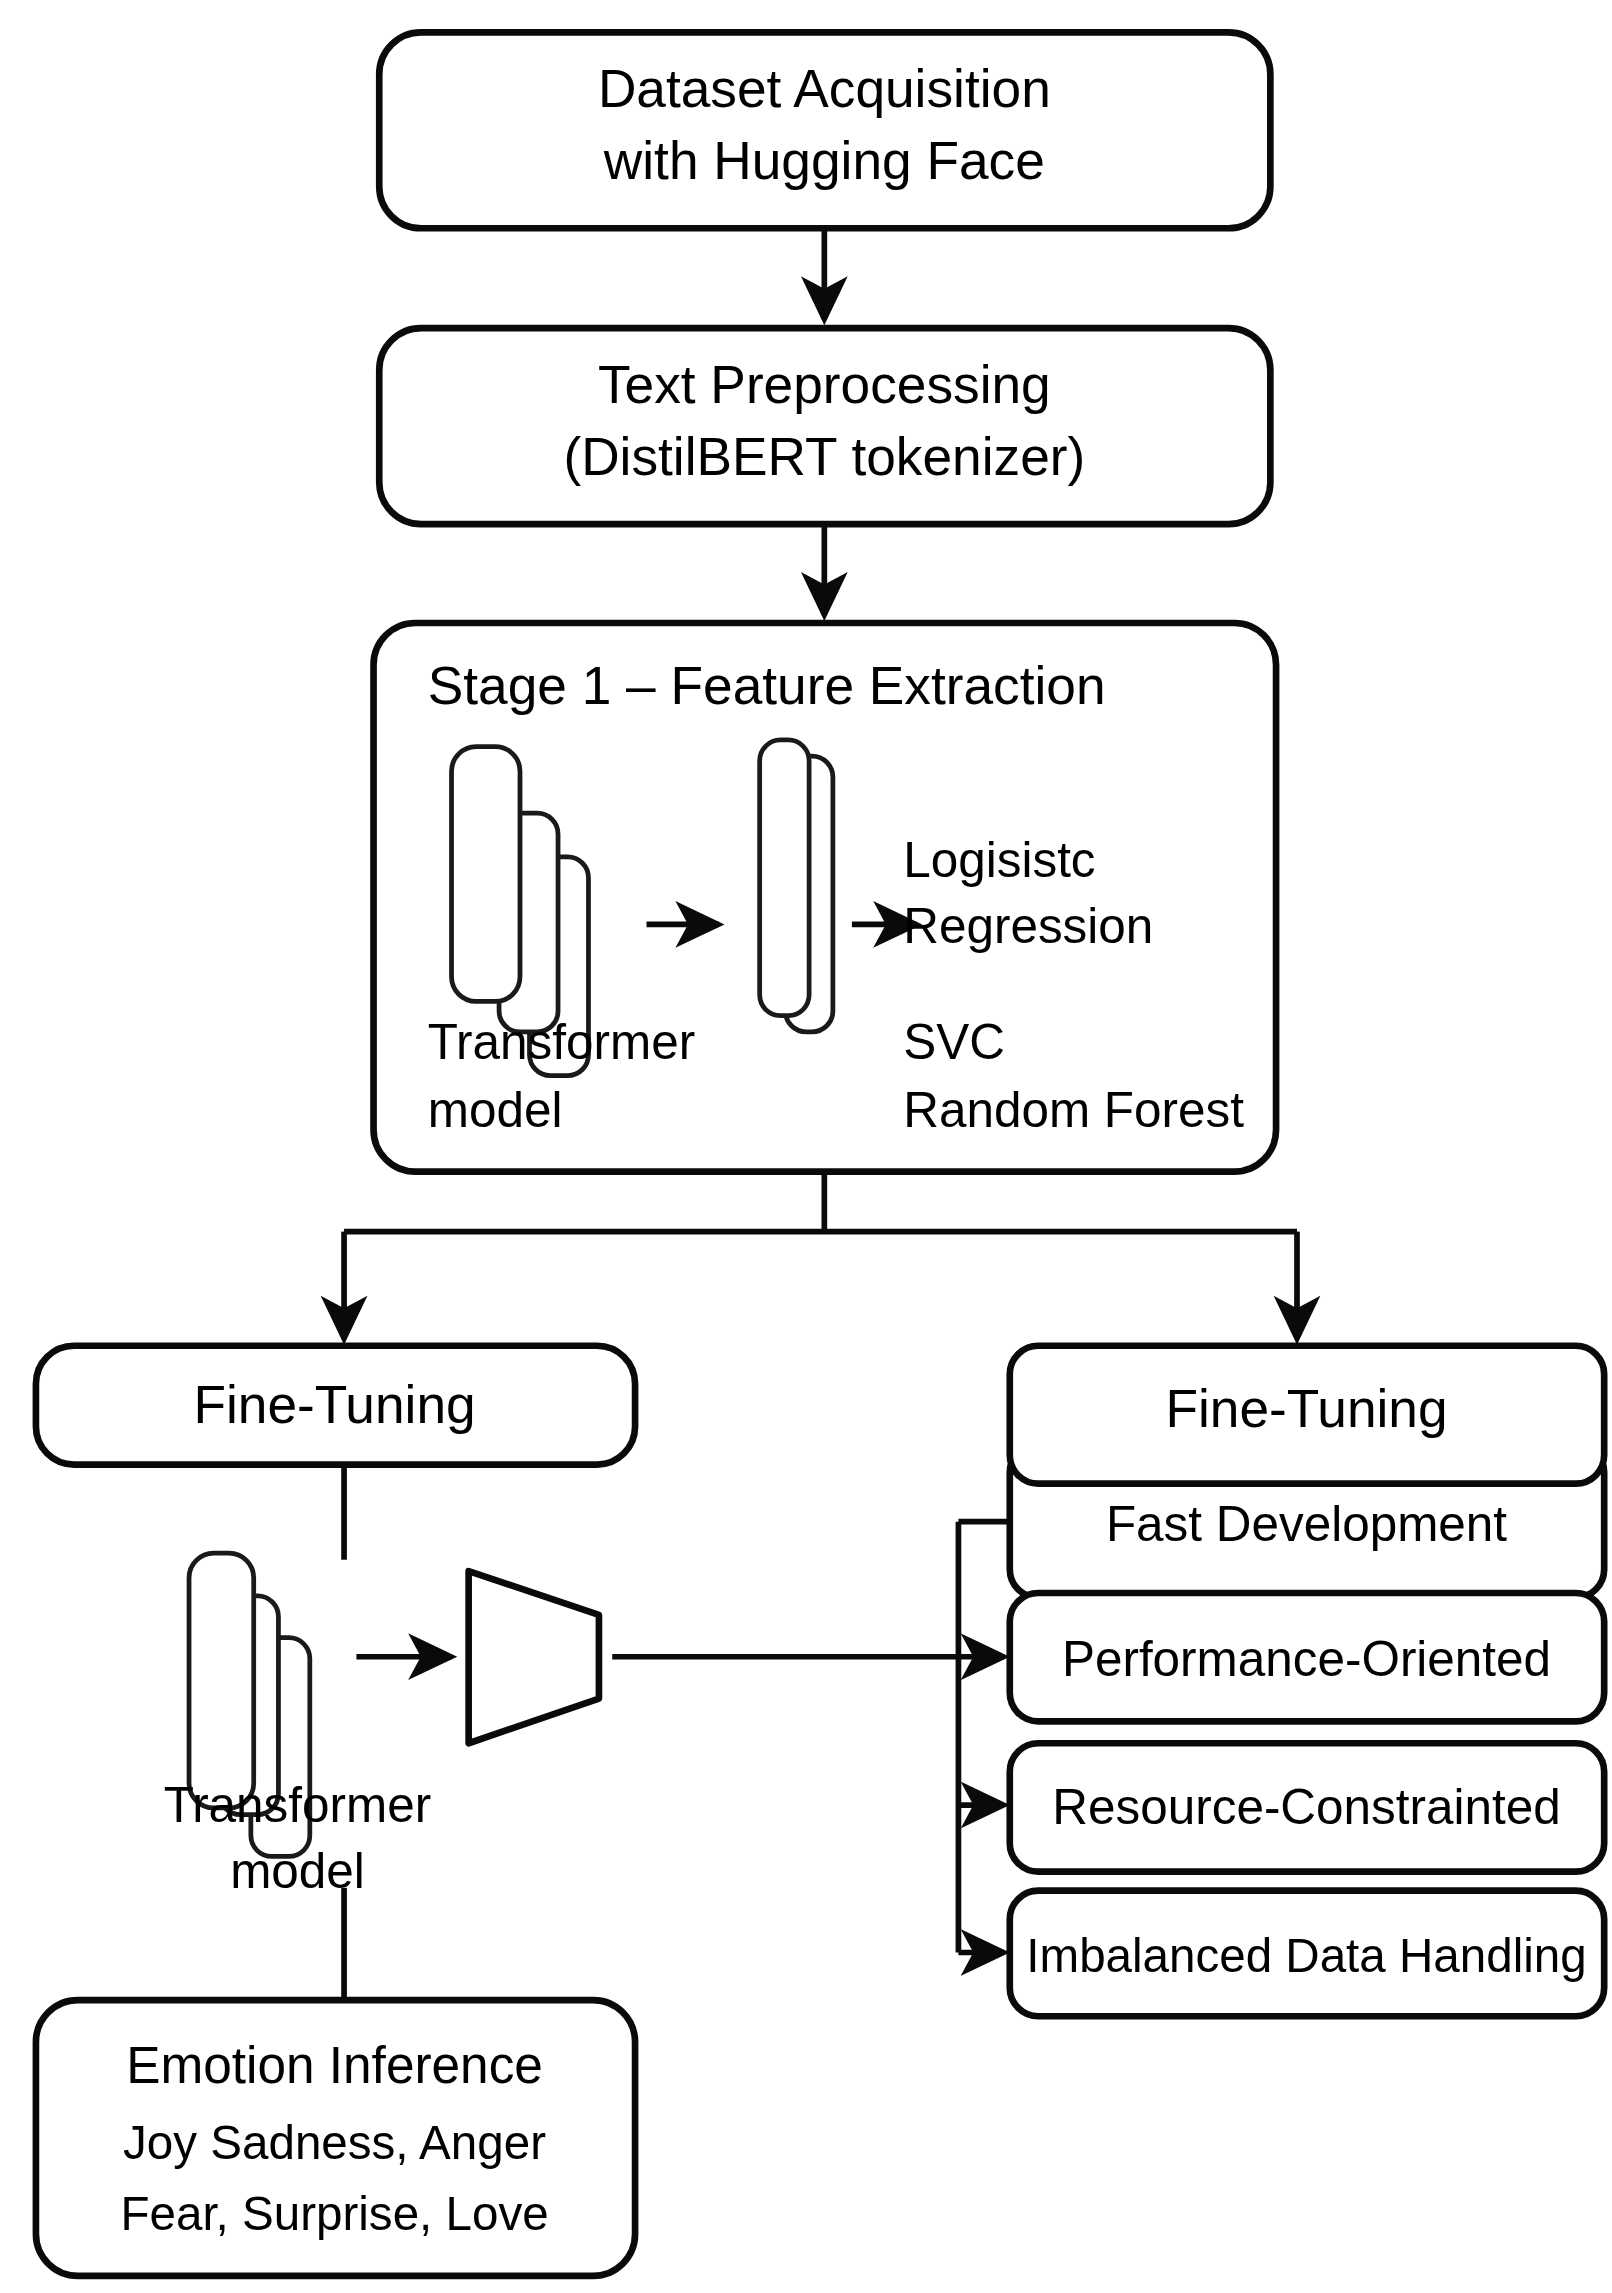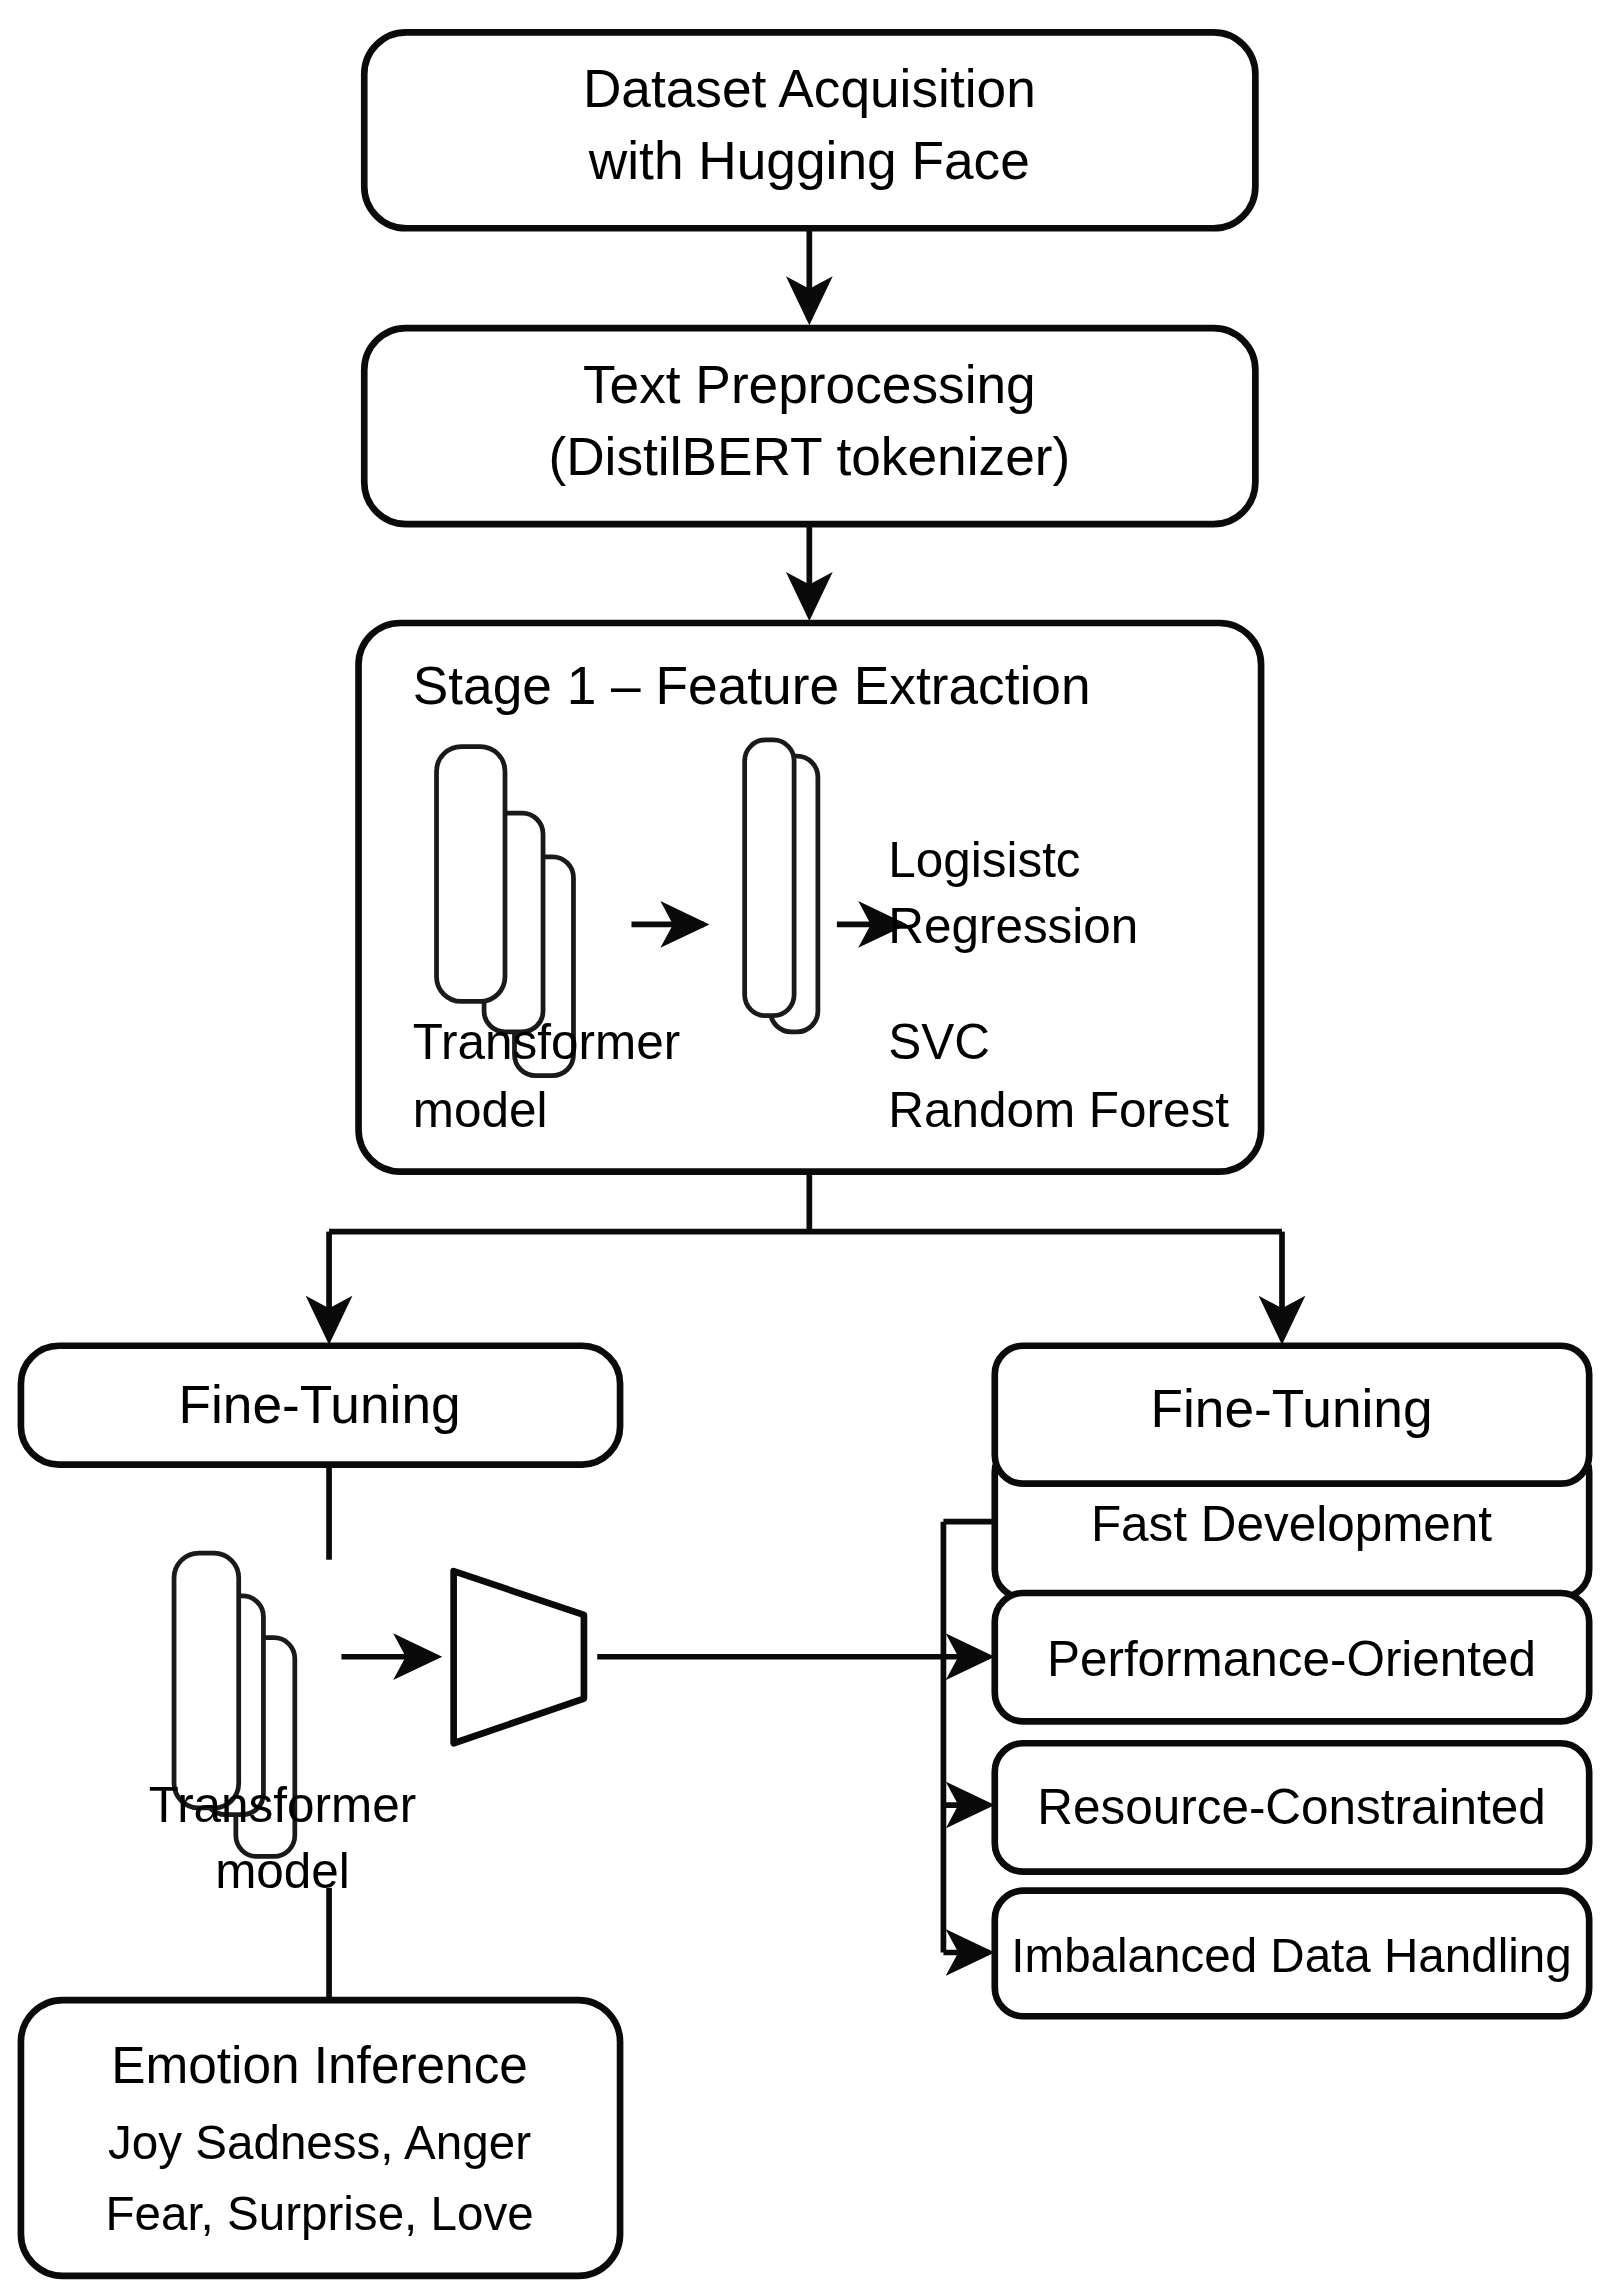--- a/index.html
+++ b/index.html
@@ -2,21 +2,21 @@
 <html style="font-size:15px"><head>
 <meta charset="utf-8">
 <style>
   html,body{margin:0;padding:0;background:#ffffff;}
   body{
     width:1612px;height:2293px;
     font-family:"Liberation Sans","DejaVu Sans",sans-serif;
     color:#000000;
     overflow:hidden;
   }
-  #stage{position:relative;width:1392px;height:2293px;background:#ffffff;}
+  #stage{position:relative;width:1392px;height:2293px;background:#ffffff;margin-left:15px;}
   svg#diagram{position:absolute;left:0;top:0;width:1612px;height:2293px;display:block;}
   .bx{fill:#ffffff;stroke:#0a0a0a;}
   .layer{fill:#ffffff;stroke:#1a1a1a;stroke-width:5;}
   .wire{stroke:#0a0a0a;fill:none;}
   .txt{font-family:"Liberation Sans","DejaVu Sans",sans-serif;fill:#000000;}
   .ctr{text-anchor:middle;}
   .lft{text-anchor:start;}
 </style>
 </head>
 <body>

